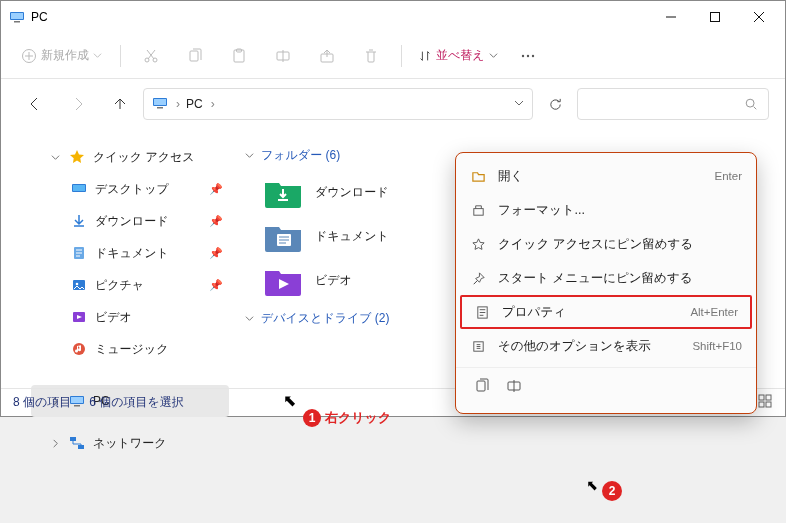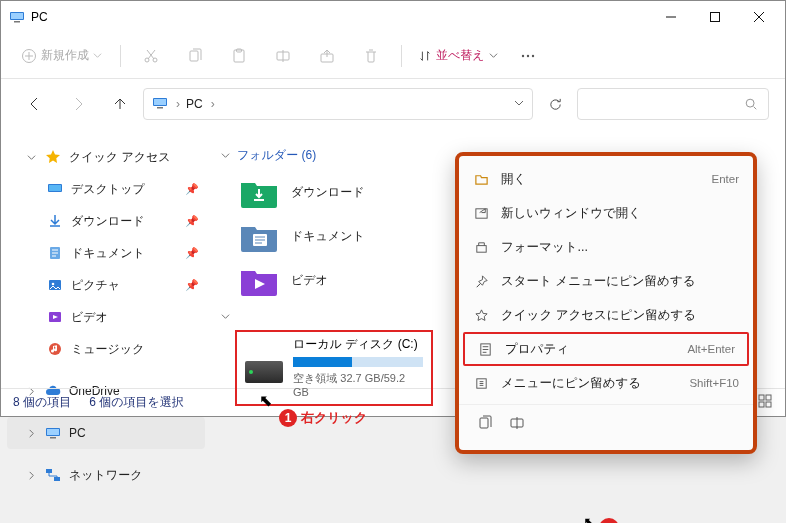--- a/index.html
+++ b/index.html
@@ -26,21 +26,21 @@
   .navrow { height: 50px; display: flex; align-items: center; padding: 0 16px; gap: 4px; }
   .nav-btn { width: 38px; height: 34px; display: flex; align-items: center; justify-content: center; border-radius: 4px; color: #555; }
   .nav-btn.disabled { color: #bbb; }
   .crumb { flex: 1; height: 32px; border: 1px solid #ddd; border-radius: 4px; display: flex; align-items: center; padding: 0 8px; gap: 6px; font-size: 12px; color: #222; }
   .crumb .chev { color: #888; margin-left: 2px; }
   .crumb .dd { margin-left: auto; color: #666; }
   .refresh { width: 36px; height: 32px; display: flex; align-items: center; justify-content: center; color: #555; }
   .search { width: 192px; height: 32px; border: 1px solid #ddd; border-radius: 4px; display: flex; align-items: center; justify-content: flex-end; padding: 0 10px; color: #888; }
 
   
-  .body { flex: 1; display: flex; min-height: 0; }
+  .body { flex: 1; display: flex; min-height: 0; margin-left: 24px; }
   .side { width: 210px; border-right: none; padding: 12px 0 0 0; font-size: 12px; }
   .side-item { height: 32px; display: flex; align-items: center; gap: 8px; padding: 0 0 0 18px; color: #222; border-radius: 4px; margin: 0 6px; }
   .side-item.top { font-weight: 400; }
   .side-item .twist { width: 12px; color: #666; display: flex; justify-content: center; }
   .side-item .ico { width: 16px; height: 16px; display: flex; align-items: center; justify-content: center; }
   .side-item .pin { margin-left: auto; color: #888; font-size: 11px; padding-right: 6px; }
   .side-item.child { padding-left: 40px; }
   .side-item.sel { background: #e8e8e8; }
   .side-gap { height: 10px; }
 
@@ -59,21 +59,21 @@
   .drive-name { font-size: 12px; }
   .bar { width: 100%; height: 10px; background: #cfe3f5; margin: 4px 0 4px 0; position: relative; }
   .bar .fill { position: absolute; left: 0; top: 0; bottom: 0; background: #0a7fd9; }
   .drive-free { font-size: 11px; color: #666; }
 
   .callout1 { position: absolute; left: 68px; top: 280px; display: flex; align-items: center; gap: 4px; color: #e02424; font-weight: bold; font-size: 13px; }
   .callout1 .num { width: 18px; height: 18px; border-radius: 50%; background: #e02424; color: #fff; display: flex; align-items: center; justify-content: center; font-size: 12px; }
   .cursor1 { position: absolute; left: 48px; top: 262px; color: #000; font-size: 16px; }
 
   
-  .ctx { position: absolute; left: 455px; top: 152px; width: 302px; background: #fbfbfb; border: 4px solid #c2410c; border-radius: 8px; box-shadow: 0 8px 22px rgba(0,0,0,.25); padding: 6px 0; font-size: 12.5px; z-index: 30; }
+  .ctx { position: absolute; left: 455px; top: 152px; width: 302px; background: #fbfbfb; border: 1px solid #c2410c; border-radius: 8px; box-shadow: 0 8px 22px rgba(0,0,0,.25); padding: 6px 0; font-size: 12.5px; z-index: 30; }
   .ctx-item { height: 34px; display: flex; align-items: center; gap: 12px; padding: 0 14px; color: #222; }
   .ctx-item.on { outline: 2px solid #e02424; outline-offset: -2px; margin: 0 4px; border-radius: 2px; }
   .ctx-item .ci { width: 16px; color: #555; display: flex; justify-content: center; }
   .ctx-item .sc { margin-left: auto; color: #777; font-size: 11.5px; }
   .ctx-icons { height: 40px; display: flex; align-items: center; gap: 14px; padding: 0 18px; border-top: 1px solid #eee; margin-top: 4px; }
   .ctx-icons .ci2 { width: 18px; color: #555; }
   .cursor2 { position: absolute; right: 154px; top: 182px; font-size: 14px; color: #000; z-index: 40; }
   .badge2 { position: absolute; right: 130px; top: 186px; width: 20px; height: 20px; border-radius: 50%; background: #e02424; color: #fff; display: flex; align-items: center; justify-content: center; font-size: 12px; z-index: 40; font-weight: bold; }
 
   .status { height: 28px; border-top: 1px solid #e5e5e5; display: flex; align-items: center; font-size: 12px; color: #237; padding: 0 12px; gap: 18px; }
@@ -289,33 +289,20 @@
       <div class="side-item child">
         <span class="ico">
             <svg viewBox="0 0 16 16" width="16" height="16">
               <circle cx="8" cy="8" r="6" fill="#e0543e"></circle>
               <path d="M7 5v5a1.5 1.5 0 11-1-1.4V5l4-.8v4.5a1.5 1.5 0 11-1-1.4" fill="#fff"></path>
             </svg>
           </span>
         <span>ミュージック</span>
       </div>
       <div class="side-gap"></div>
-      <div class="side-item top">
-        <span class="twist">
-            <svg width="9" height="9" viewBox="0 0 10 10">
-              <path d="M3 1l4 4-4 4" fill="none" stroke="#666"></path>
-            </svg>
-          </span>
-        <span class="ico">
-            <svg viewBox="0 0 16 16" width="16" height="16">
-              <path d="M4 12a3 3 0 010-6 4 4 0 017.5-1A3 3 0 0112 12z" fill="#2e7cd6"></path>
-            </svg>
-          </span>
-        <span>OneDrive</span>
-      </div>
       <div class="side-gap"></div>
       <div class="side-item top sel">
         <span class="twist">
             <svg width="9" height="9" viewBox="0 0 10 10">
               <path d="M3 1l4 4-4 4" fill="none" stroke="#666"></path>
             </svg>
           </span>
         <span class="ico">
             <svg viewBox="0 0 16 16" width="16" height="16">
               <rect x="1" y="3" width="14" height="8" rx="1" fill="#2e7cd6"></rect>
@@ -377,32 +364,23 @@
               <path d="M16 16l10 5-10 5z" fill="#fff"></path>
             </svg>
           </span>
         <span class="lbl">ビデオ</span>
       </div>
 
       <div class="sect-h">
         <span class="twist"><svg width="9" height="9" viewBox="0 0 10 10">
               <path d="M1 3l4 4 4-4" fill="none" stroke="#666"></path>
             </svg></span>
-      </div>
-
-      <div class="drive">
-        <div class="drive-ico"></div>
-        <div class="drive-info">
-          <div class="drive-name">ローカル ディスク (C:)</div>
-          <div class="bar">
-              <div class="fill" style="width:45%"></div>
-            </div>
-          <div class="drive-free">空き領域 32.7 GB/59.2 GB</div>
-        </div>
-      </div>
+        <span>デバイスとドライブ (2)</span>
+      </div>
+
       <span class="cursor1">⬉</span>
 
       <div class="callout1">
         <span class="num">1</span>
         <span>右クリック</span>
       </div>
     </div>
   </div>
 
   <div class="ctx">
@@ -411,71 +389,62 @@
           <svg width="15" height="15" viewBox="0 0 16 16" fill="none" stroke="#cc8a12" stroke-width="1.3">
             <path d="M2 4h5l1 2h6v7H2z"></path>
           </svg>
         </span>
       <span>開く</span>
       <span class="sc">Enter</span>
     </div>
     <div class="ctx-item">
       <span class="ci">
           <svg width="15" height="15" viewBox="0 0 16 16" fill="none" stroke="#555">
-            <rect x="2" y="3" width="12" height="10"></rect>
-            <path d="M6 7l6-4M12 3v4h-4" stroke-width="1"></path>
-          </svg>
-        </span>
-      <span>新しいウィンドウで開く</span>
-    </div>
-    <div class="ctx-item">
-      <span class="ci">
-          <svg width="15" height="15" viewBox="0 0 16 16" fill="none" stroke="#555">
             <rect x="3" y="6" width="10" height="7"></rect>
             <path d="M5 6V3h6v3"></path>
           </svg>
         </span>
       <span>フォーマット...</span>
     </div>
     <div class="ctx-item">
       <span class="ci">
           <svg width="15" height="15" viewBox="0 0 16 16" fill="none" stroke="#555">
+            <path d="M8 2l1.8 3.8 4.2.4-3.1 2.9.8 4.1L8 11.3l-3.7 1.9.8-4.1L2 6.2l4.2-.4z"></path>
+          </svg>
+        </span>
+      <span>クイック アクセスにピン留めする</span>
+    </div>
+    <div class="ctx-item">
+      <span class="ci">
+          <svg width="15" height="15" viewBox="0 0 16 16" fill="none" stroke="#555">
             <path d="M9 2l5 5-3 1-2 4-2-2-4 4 4-4-2-2 4-2z"></path>
           </svg>
         </span>
       <span>スタート メニューにピン留めする</span>
-    </div>
-    <div class="ctx-item">
-      <span class="ci">
-          <svg width="15" height="15" viewBox="0 0 16 16" fill="none" stroke="#555">
-            <path d="M8 2l1.8 3.8 4.2.4-3.1 2.9.8 4.1L8 11.3l-3.7 1.9.8-4.1L2 6.2l4.2-.4z"></path>
-          </svg>
-        </span>
-      <span>クイック アクセスにピン留めする</span>
     </div>
     <div class="ctx-item on" style="position:relative;text-align:center;">
       <span class="ci">
           <svg width="15" height="15" viewBox="0 0 16 16" fill="none" stroke="#555">
             <rect x="3" y="2" width="10" height="12"></rect>
             <path d="M5 5h6M5 8h6M5 11h4"></path>
           </svg>
         </span>
       <span>プロパティ</span>
       <span class="sc">Alt+Enter</span>
       <span class="cursor2">⬉</span>
       <span class="badge2">2</span>
     </div>
     <div class="ctx-item">
       <span class="ci">
           <svg width="15" height="15" viewBox="0 0 16 16" fill="none" stroke="#555">
             <rect x="3" y="3" width="10" height="10"></rect>
             <path d="M6 6h4M6 8h4M6 10h4"></path>
           </svg>
         </span>
-      <span>メニューにピン留めする</span>
+      <span>その他のオプションを表示</span>
       <span class="sc">Shift+F10</span>
     </div>
     <div class="ctx-icons">
       <span class="ci2"><svg width="16" height="16" viewBox="0 0 16 16" fill="none" stroke="#555">
             <rect x="3" y="3" width="8" height="10" rx="1"></rect>
             <path d="M6 1h7a1 1 0 011 1v10"></path>
           </svg></span>
       <span class="ci2"><svg width="16" height="16" viewBox="0 0 16 16" fill="none" stroke="#555">
             <rect x="2" y="4" width="12" height="8" rx="1"></rect>
             <path d="M8 2v12"></path>

